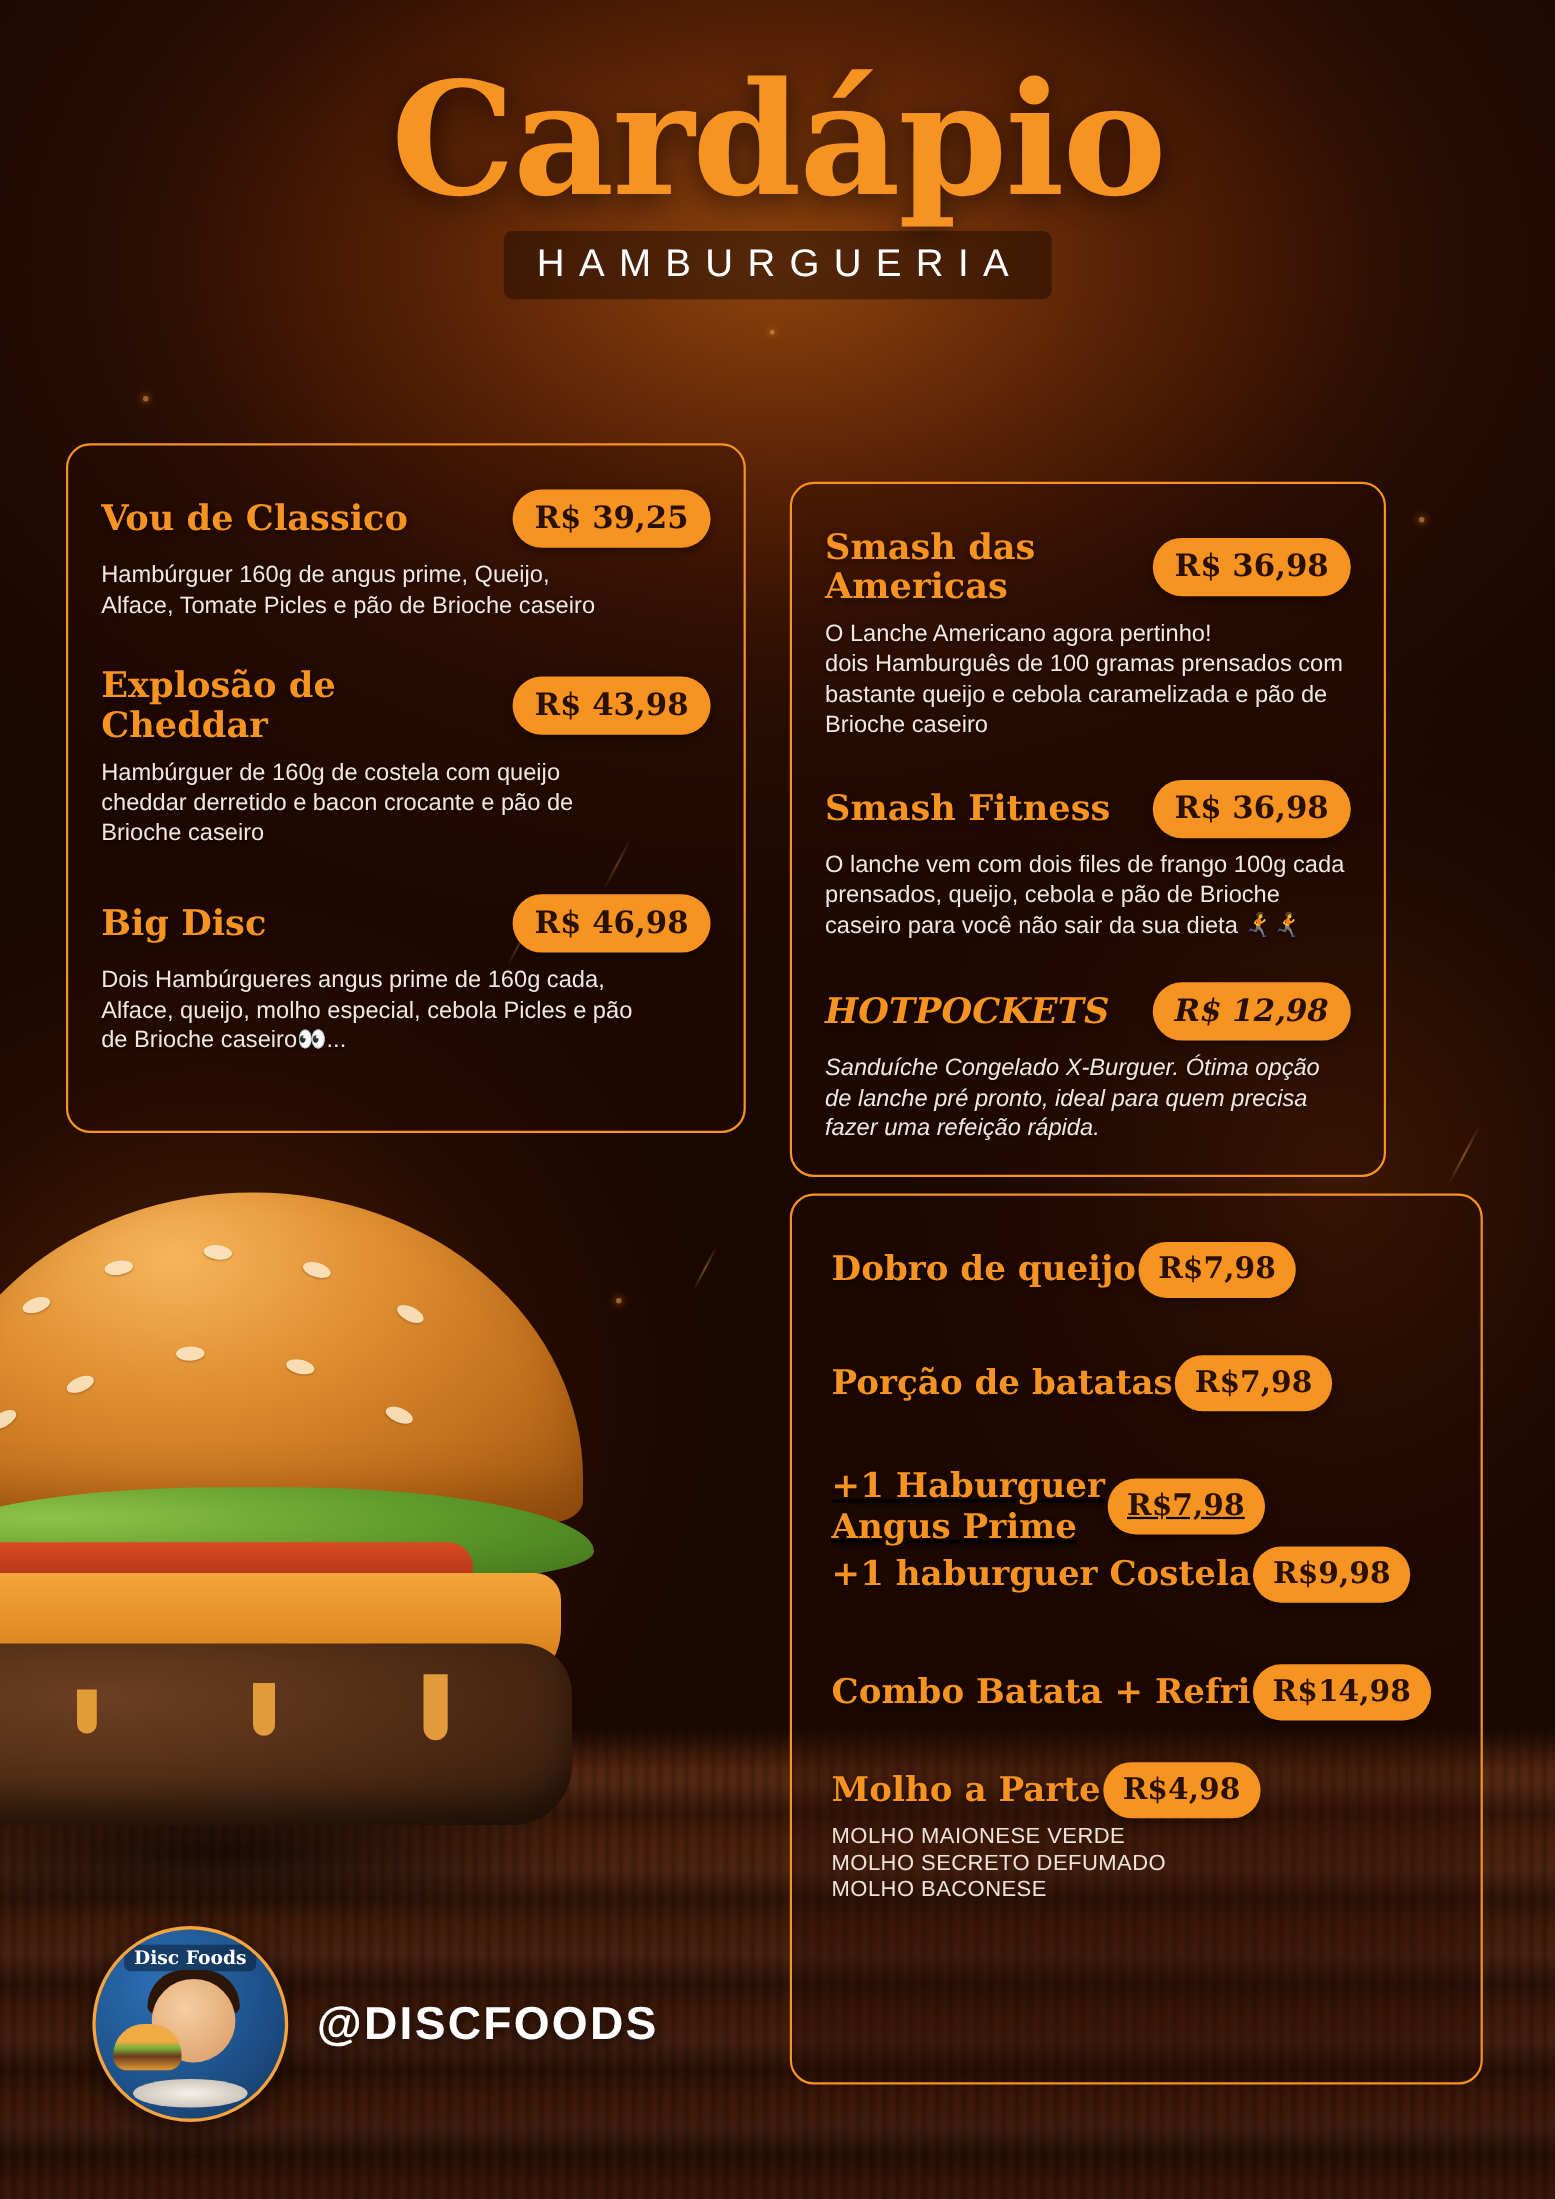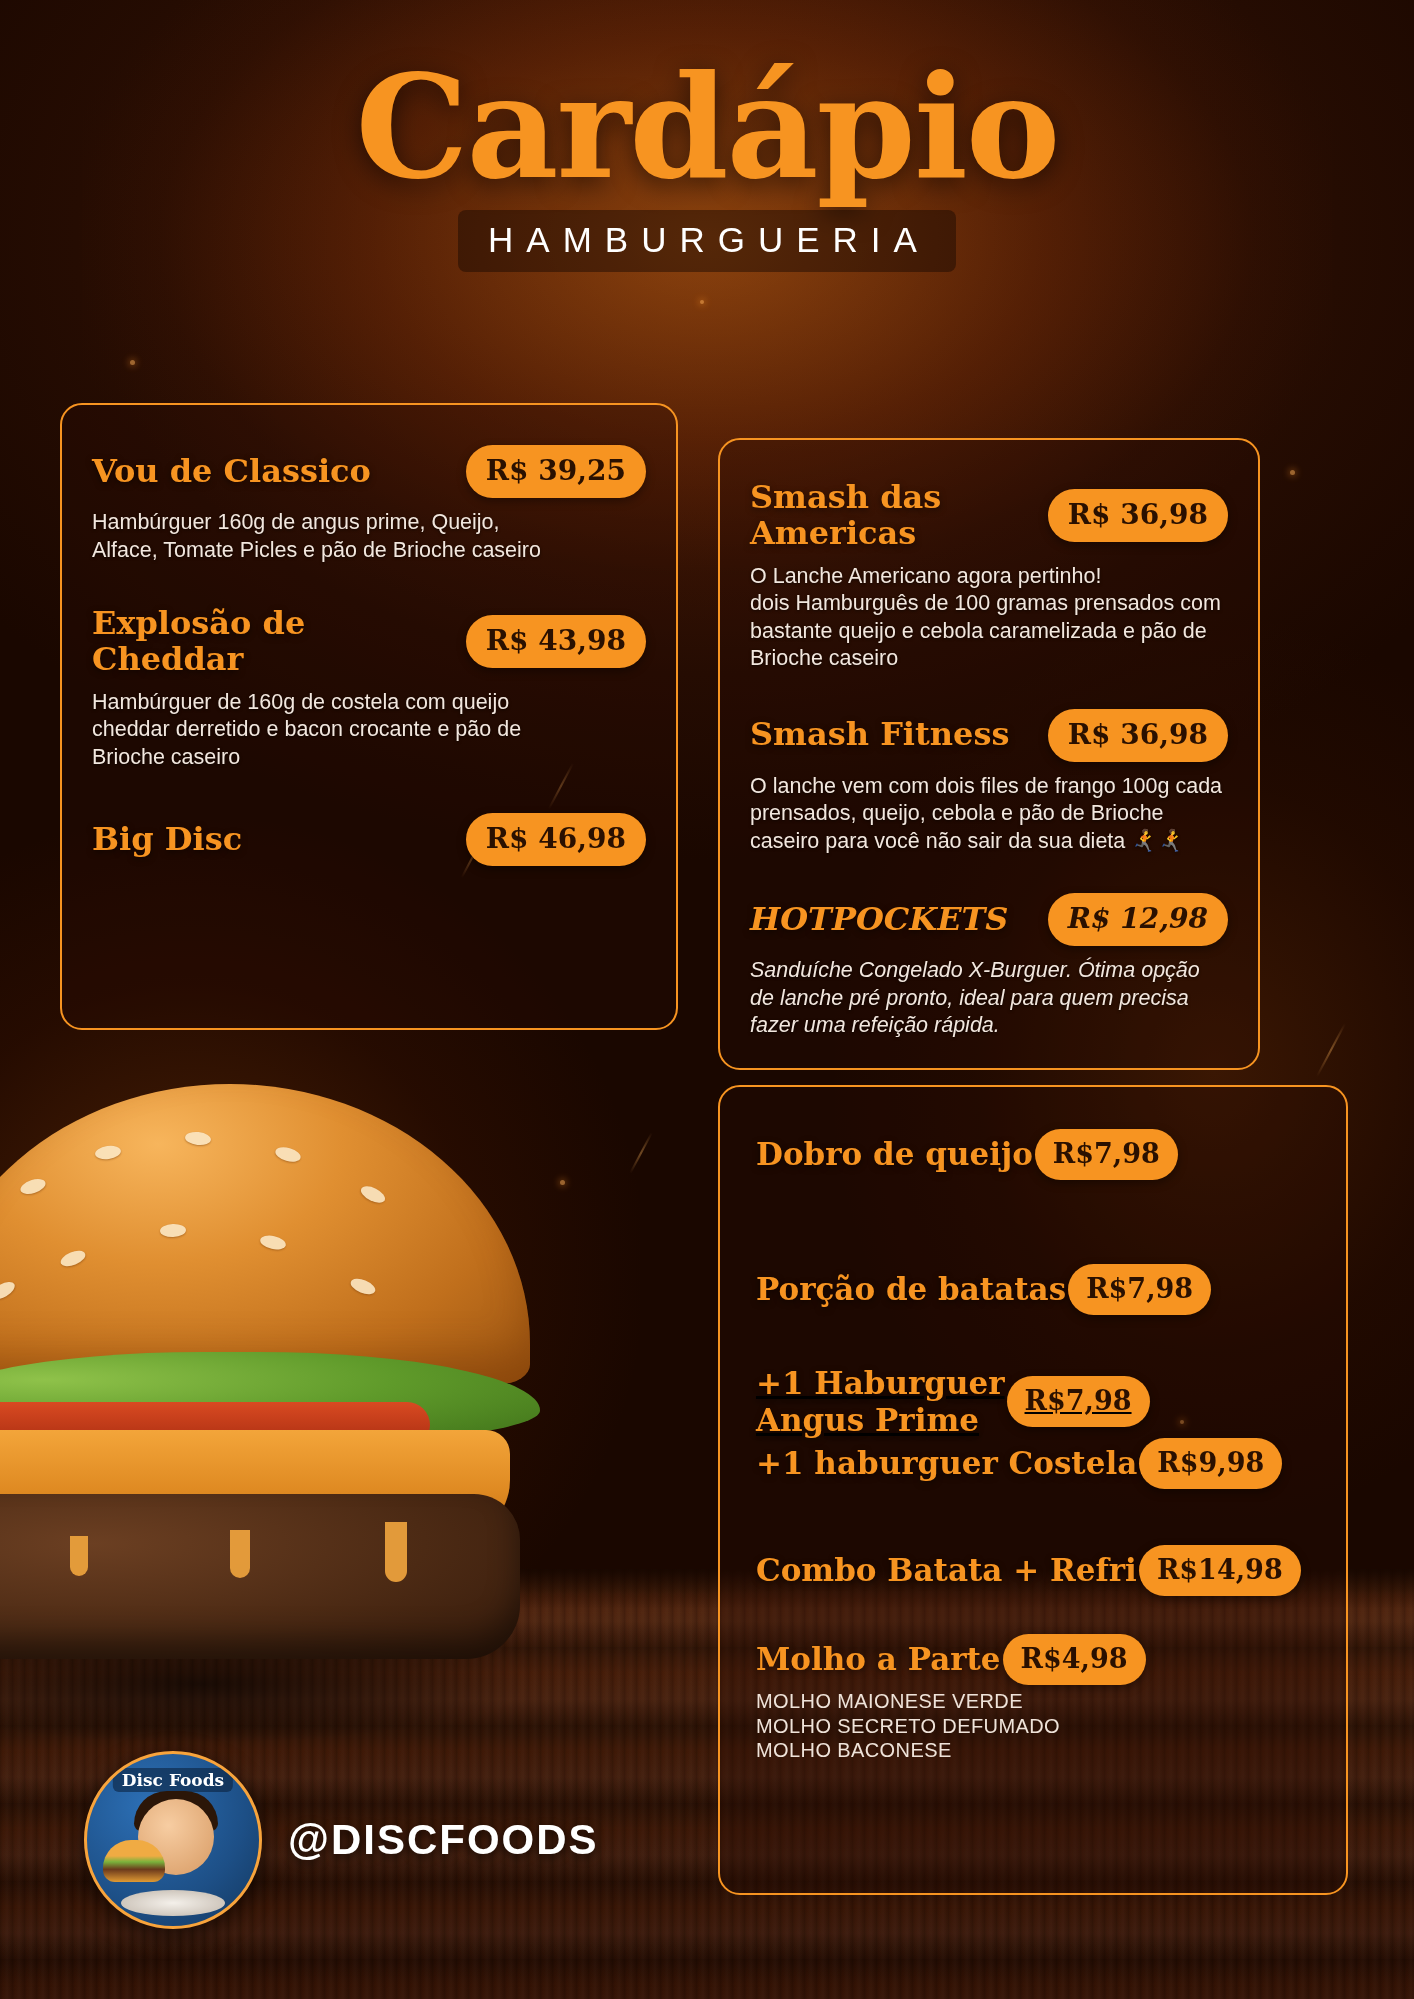--- a/index.html
+++ b/index.html
@@ -201,21 +201,21 @@
     color: #2a1000;
     font-family: "DejaVu Serif", serif;
     font-weight: bold;
     font-size: 27px;
     border-radius: 999px;
     padding: 9px 18px 11px;
     white-space: nowrap;
     box-shadow: 0 3px 10px rgba(0,0,0,0.4);
   }
   #extra-0 { margin-top: 42px; }
-  #extra-1 { margin-top: 84px; }
+  #extra-1 { margin-top: 52px; }
   #extra-2 { margin-top: 50px; text-decoration: underline; }
   #extra-3 { }
   #extra-4 { margin-top: 56px; }
   #extra-5 { margin-top: 38px; }
   .sauces {
     padding: 4px 36px 0 36px;
     color: #efe3d9;
     font-size: 20px;
     line-height: 1.22;
     letter-spacing: 0.4px;
@@ -408,20 +408,23 @@
       </div>
       <div class="desc">Hambúrguer de 160g de costela com queijo
 cheddar derretido e bacon crocante e pão de
 Brioche caseiro</div>
     </div>
     <div class="item">
       <div class="item-head">
         <div class="item-name">Big Disc</div>
         <div class="price">R$ 46,98</div>
       </div>
+      <div class="desc">Dois Hambúrgueres angus prime de 160g cada,
+Alface, queijo, molho especial, cebola Picles e pão
+de Brioche caseiro👀...</div>
     </div>
   </div>
 
   <div class="card" id="card-right">
     <div class="item">
       <div class="item-head">
         <div class="item-name">Smash das Americas</div>
         <div class="price">R$ 36,98</div>
       </div>
       <div class="desc">O Lanche Americano agora pertinho!

